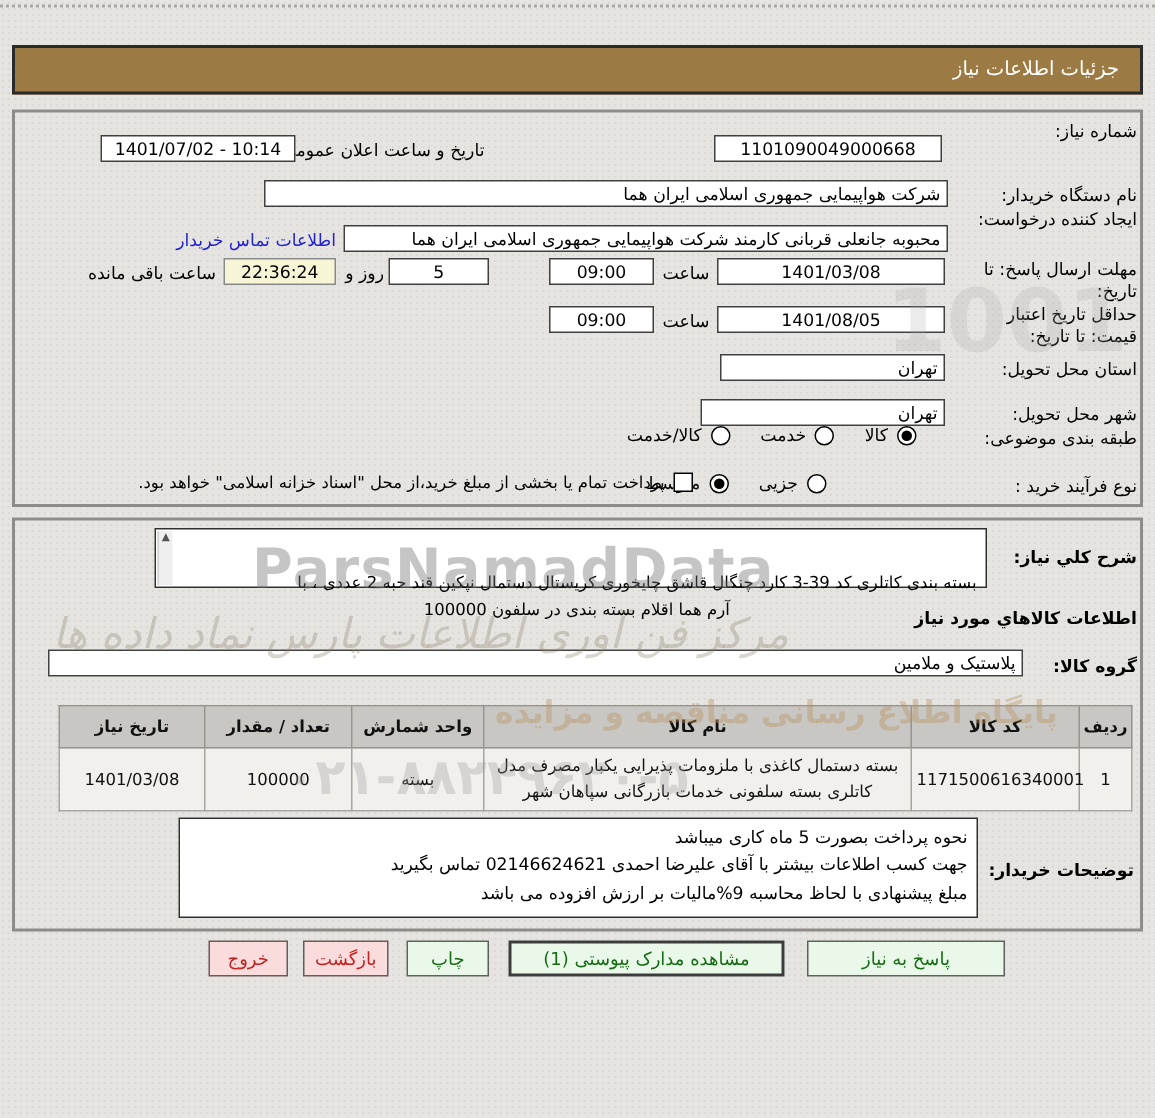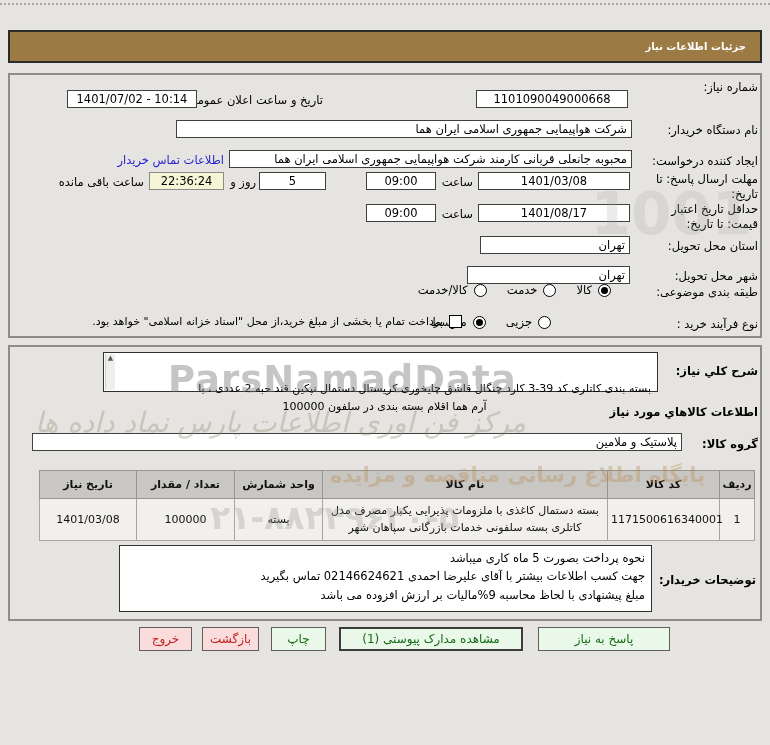--- a/index.html
+++ b/index.html
@@ -14,23 +14,22 @@
     position:relative; width:770px; height:745px;
     background:#e6e4e1;
     background-image: radial-gradient(#dcdad7 0.7px, transparent 0.7px);
     background-size:4px 4px;
   }
   .dotline { position:absolute; top:3px; left:0; right:0; height:0; border-top:2px dotted #aaa7a3; }
 
   .titlebar {
     position:absolute; top:30px; right:8px; left:8px; height:33px;
     background:#9c7a44; border:2px solid #2b2b2b;
-    color:#ffffff; font-size:10px; line-height:29px;
+    color:#ffffff; font-size:13px; line-height:29px;
     padding-right:14px;
-    font-weight:bold;
   }
 
   .panel {
     position:absolute; right:8px; left:8px;
     border:2px solid #8e8c89;
     background:transparent;
   }
   #panel1 { top:73px; height:265px; }
   #panel2 { top:345px; height:276px; }
 
@@ -127,37 +126,37 @@
   <div class="panel" id="panel1"></div>
 
   <div class="lbl" style="top:80px; right:12px;">شماره نیاز:</div>
   <div class="box center" style="top:90px; right:142px; width:152px;" dir="ltr">1101090049000668</div>
   <div class="lbl" style="top:93px; right:447px;">تاریخ و ساعت اعلان عمومی:</div>
   <div class="box center" style="top:90px; right:573px; width:130px;" dir="ltr">1401/07/02 - 10:14</div>
 
   <div class="lbl" style="top:123px; right:12px;">نام دستگاه خریدار:</div>
   <div class="box" style="top:120px; right:138px; width:456px;">شرکت هواپیمایی جمهوری اسلامی ایران هما</div>
 
-  <div class="lbl" style="top:154px; right:12px;margin-left:44px;">ایجاد کننده درخواست:</div>
+  <div class="lbl" style="top:139px; right:12px;margin-left:44px;">ایجاد کننده درخواست:</div>
   <div class="box" style="top:150px; right:138px; width:403px;">محبوبه جانعلی قربانی کارمند شرکت هواپیمایی جمهوری اسلامی ایران هما</div>
   <div class="link" style="top:153px; right:546px;">اطلاعات تماس خریدار</div>
 
   <div class="lbl" style="top:172px; right:12px;">مهلت ارسال پاسخ: تا</div>
   <div class="lbl" style="top:187px; right:12px;">تاریخ:</div>
   <div class="box center" style="top:172px; right:140px; width:152px;" dir="ltr">1401/03/08</div>
   <div class="lbl" style="top:175px; right:297px;">ساعت</div>
   <div class="box center" style="top:172px; right:334px; width:70px;" dir="ltr">09:00</div>
   <div class="box center" style="top:172px; right:444px; width:67px;" dir="ltr">5</div>
   <div class="lbl" style="top:175px; right:514px;">روز و</div>
   <div class="box center yellow" style="top:172px; right:546px; width:75px;" dir="ltr">22:36:24</div>
   <div class="lbl" style="top:175px; right:626px;">ساعت باقی مانده</div>
 
   <div class="lbl" style="top:202px; right:12px;">حداقل تاریخ اعتبار</div>
   <div class="lbl" style="top:217px; right:12px;">قیمت: تا تاریخ:</div>
-  <div class="box center" style="top:204px; right:140px; width:152px;" dir="ltr">1401/08/17</div>
+  <div class="box center" style="top:204px; right:140px; width:152px;" dir="ltr">1401/08/05</div>
   <div class="lbl" style="top:207px; right:297px;">ساعت</div>
   <div class="box center" style="top:204px; right:334px; width:70px;" dir="ltr">09:00</div>
 
   <div class="lbl" style="top:239px; right:12px;">استان محل تحویل:</div>
   <div class="box" style="top:236px; right:140px; width:150px;">تهران</div>
 
   <div class="lbl" style="top:269px; right:12px;">شهر محل تحویل:</div>
   <div class="box" style="top:266px; right:140px; width:163px;">تهران</div>
 
   <div class="lbl" style="top:285px; right:12px;">طبقه بندی موضوعی:</div>

